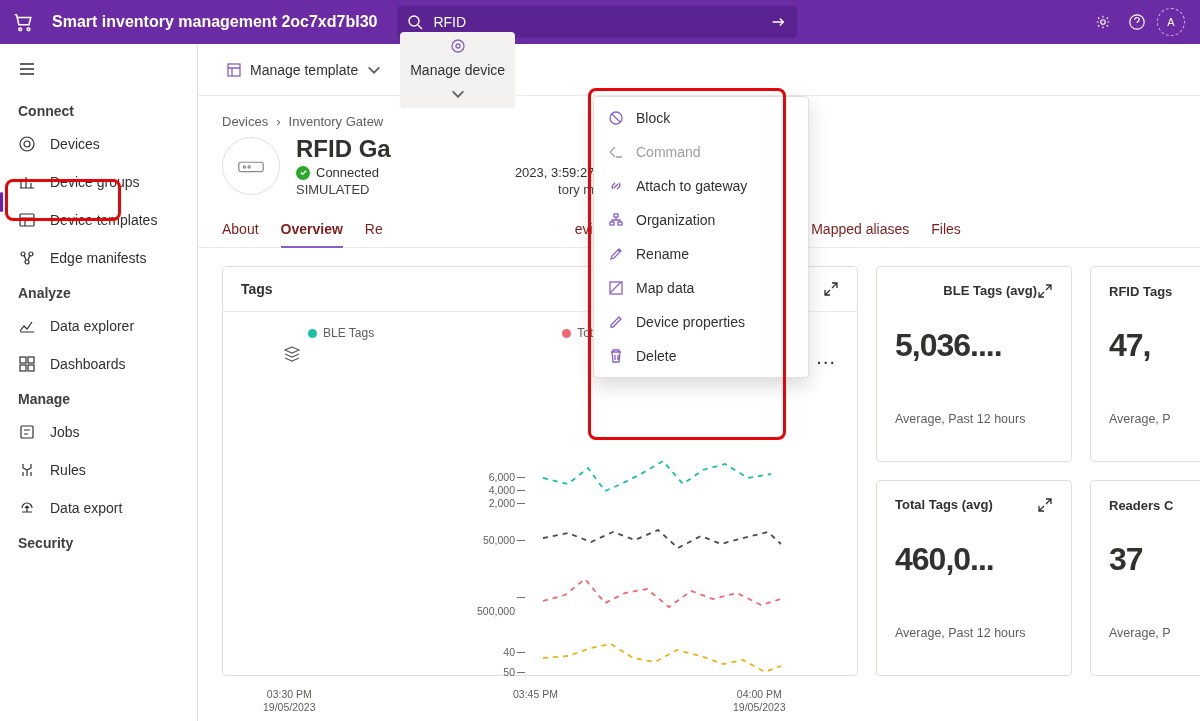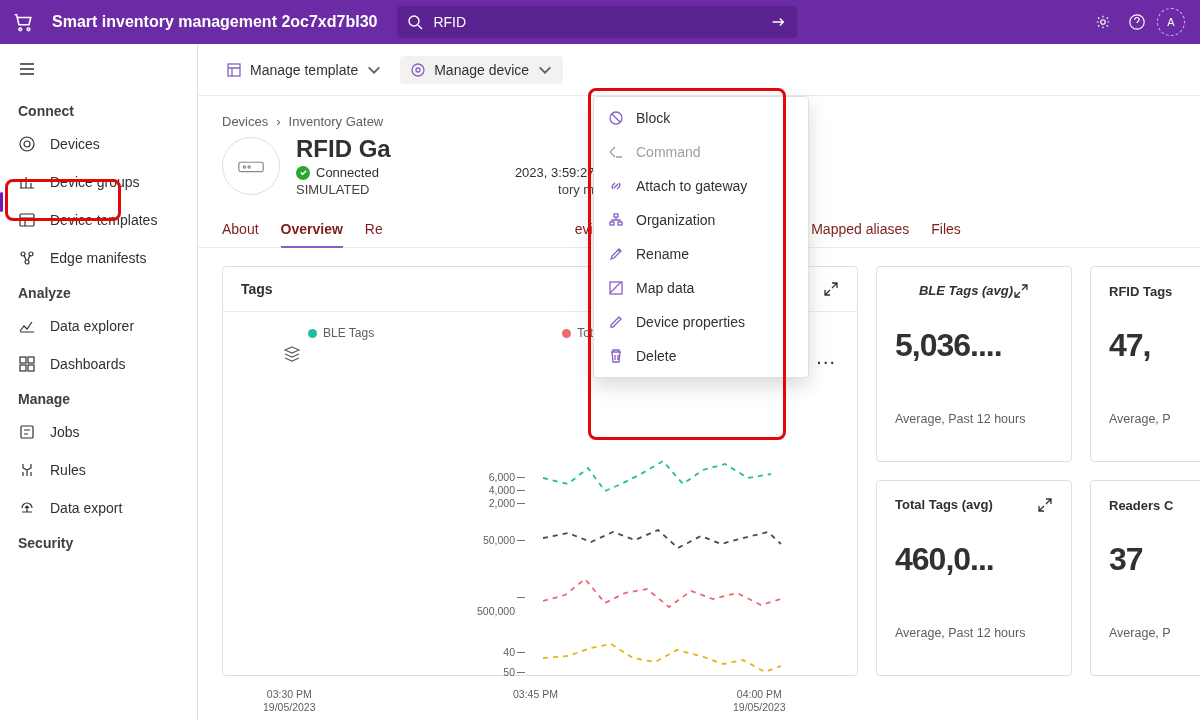--- a/index.html
+++ b/index.html
@@ -20,21 +20,21 @@
   .hamburger svg { width:18px; height:18px; }
   .sb-section { font-weight: 600; font-size: 14px; padding: 8px 18px 6px; color:#404040;}
   .sb-item { display:flex; align-items:center; padding: 10px 18px; gap: 14px; font-size:14px; color:#323130; cursor:pointer; }
   .sb-item svg { width:18px; height:18px; flex-shrink:0; }
   .sb-item.active { background: #fff; }
   .devices-highlight { position:absolute; left: 5px; top: 135px; width: 116px; height: 42px; border: 3px solid #e3070a; border-radius: 8px; pointer-events:none;}
   .active-accent { position:absolute; left:0; top:148px; height:20px; width:3px; background:#7719aa; border-radius:2px;}
   .main { flex:1; display:flex; flex-direction:column; position:relative; }
   .toolbar { border-bottom: 1px solid #edebe9; height: 52px; display:flex; align-items:center; padding: 0 18px; gap: 8px;}
   .tbtn { display:flex; align-items:center; gap:8px; padding: 6px 10px; border-radius:4px; cursor:pointer; font-size:14px;}
-  .tbtn.open { background: #f3f2f1; }
+  .tbtn.open { background: #f3f2f1; flex-direction: column; }
   .tbtn svg { width:16px;height:16px;}
   .contentpad { padding: 18px 0 0 24px; }
   .breadcrumb { color:#605e5c; font-size:13px; display:flex; align-items:center; gap:8px;}
   .devhead { display:flex; align-items:center; gap: 16px; margin-top: 6px;}
   .devicon { width:58px;height:58px;border:1px solid #e1dfdd; border-radius:50%; display:flex;align-items:center;justify-content:center;}
   .devtitle { font-size:24px; font-weight:600; }
   .status { display:flex; align-items:center; gap:6px; font-size:13px; margin-top:2px;}
   .status .dot { width:14px;height:14px; background:#2ba82b; border-radius:50%; display:inline-flex;align-items:center;justify-content:center;}
   .meta { font-size:13px; color:#424242; margin-top:2px;}
   .tabs { display:flex; gap: 22px; margin-top: 16px; border-bottom:1px solid #edebe9; padding: 0 24px;}
@@ -313,21 +313,21 @@
             </svg>
 
           <div class="xlabel" style="left:40px; top:342px;"><span>03:30 PM</span><br><span>19/05/2023</span></div>
           <div class="xlabel" style="left:290px; top:342px;"><span>03:45 PM</span></div>
           <div class="xlabel" style="left:510px; top:342px;"><span>04:00 PM</span><br><span>19/05/2023</span></div>
         </div>
       </div>
 
       <div class="smallcol">
         <div class="card smcard">
-          <div style="display:flex;justify-content:center;font-style:italic;">
+          <div style="display:flex;justify-content:flex-end;">
               <span class="smhead">BLE Tags (avg)</span>
             <svg class="expand" viewBox="0 0 16 16" fill="none" stroke="#323130" stroke-width="1.3">
                 <path d="M9 2h5v5M7 14H2V9M14 2l-5 5M2 14l5-5"></path>
               </svg>
             </div>
           <div class="smval">5,036....</div>
           <div class="smfoot">Average, Past 12 hours</div>
         </div>
         <div class="card smcard">
           <div style="display:flex;justify-content:space-between;">

